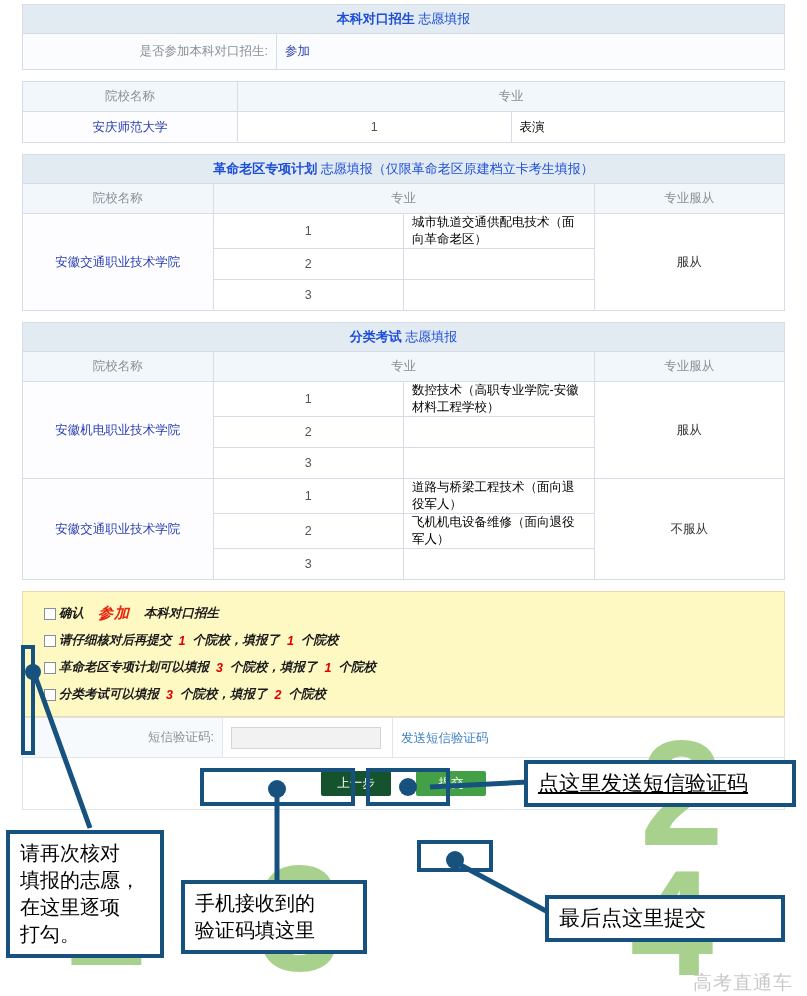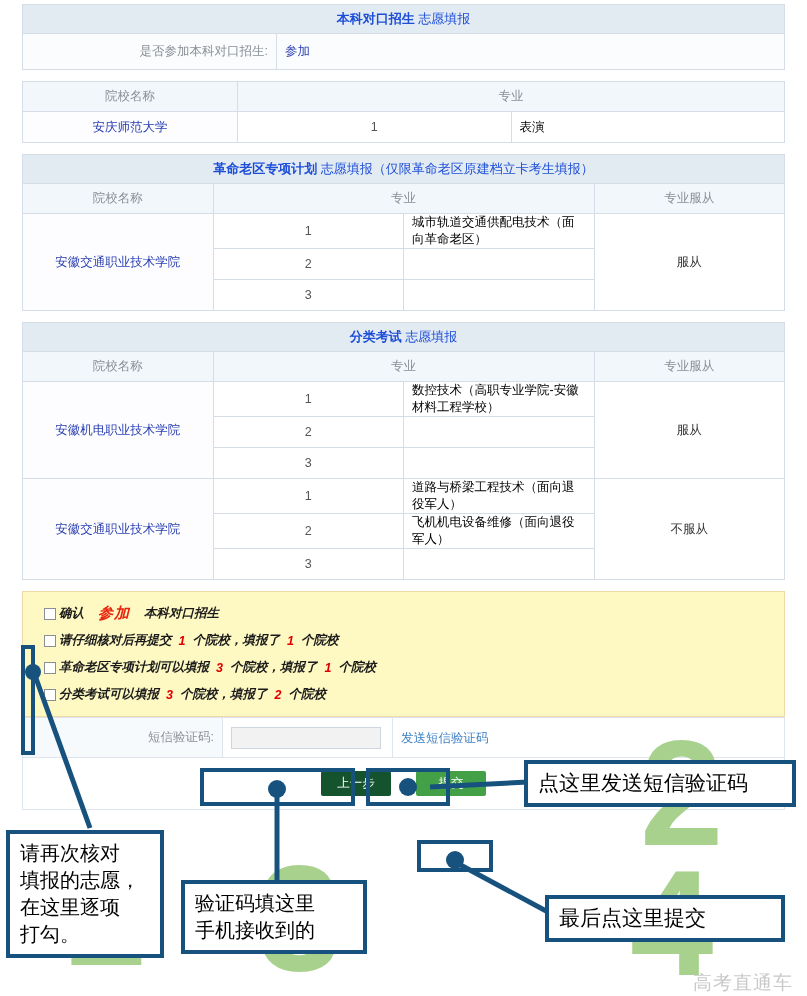--- a/index.html
+++ b/index.html
@@ -401,27 +401,27 @@
   <div class="hl-box" style="left:366px; top:768px; width:84px; height:38px;"></div>
   <div class="hl-box" style="left:417px; top:840px; width:76px; height:32px;"></div>
 
   <div class="callout" style="left:6px; top:830px; width:158px;">
     <div>请再次核对</div>
     <div>填报的志愿，</div>
     <div>在这里逐项</div>
     <div>打勾。</div>
   </div>
 
-  <div class="callout" style="left:524px; top:760px; width:272px; font-size:21px;">
+  <div class="callout" style="left:524px; top:760px; width:272px; font-size:21px;text-decoration:underline;">
     <div>点这里发送短信验证码</div>
   </div>
 
   <div class="callout" style="left:181px; top:880px; width:186px;">
+    <div>手机接收到的</div>
     <div>验证码填这里</div>
-    <div>手机接收到的</div>
   </div>
 
   <div class="callout" style="left:545px; top:895px; width:240px; font-size:21px;">
     <div>最后点这里提交</div>
   </div>
 
   <div class="watermark" style="right:14px; bottom:0;">高考直通车</div>
 
 </div>
 

